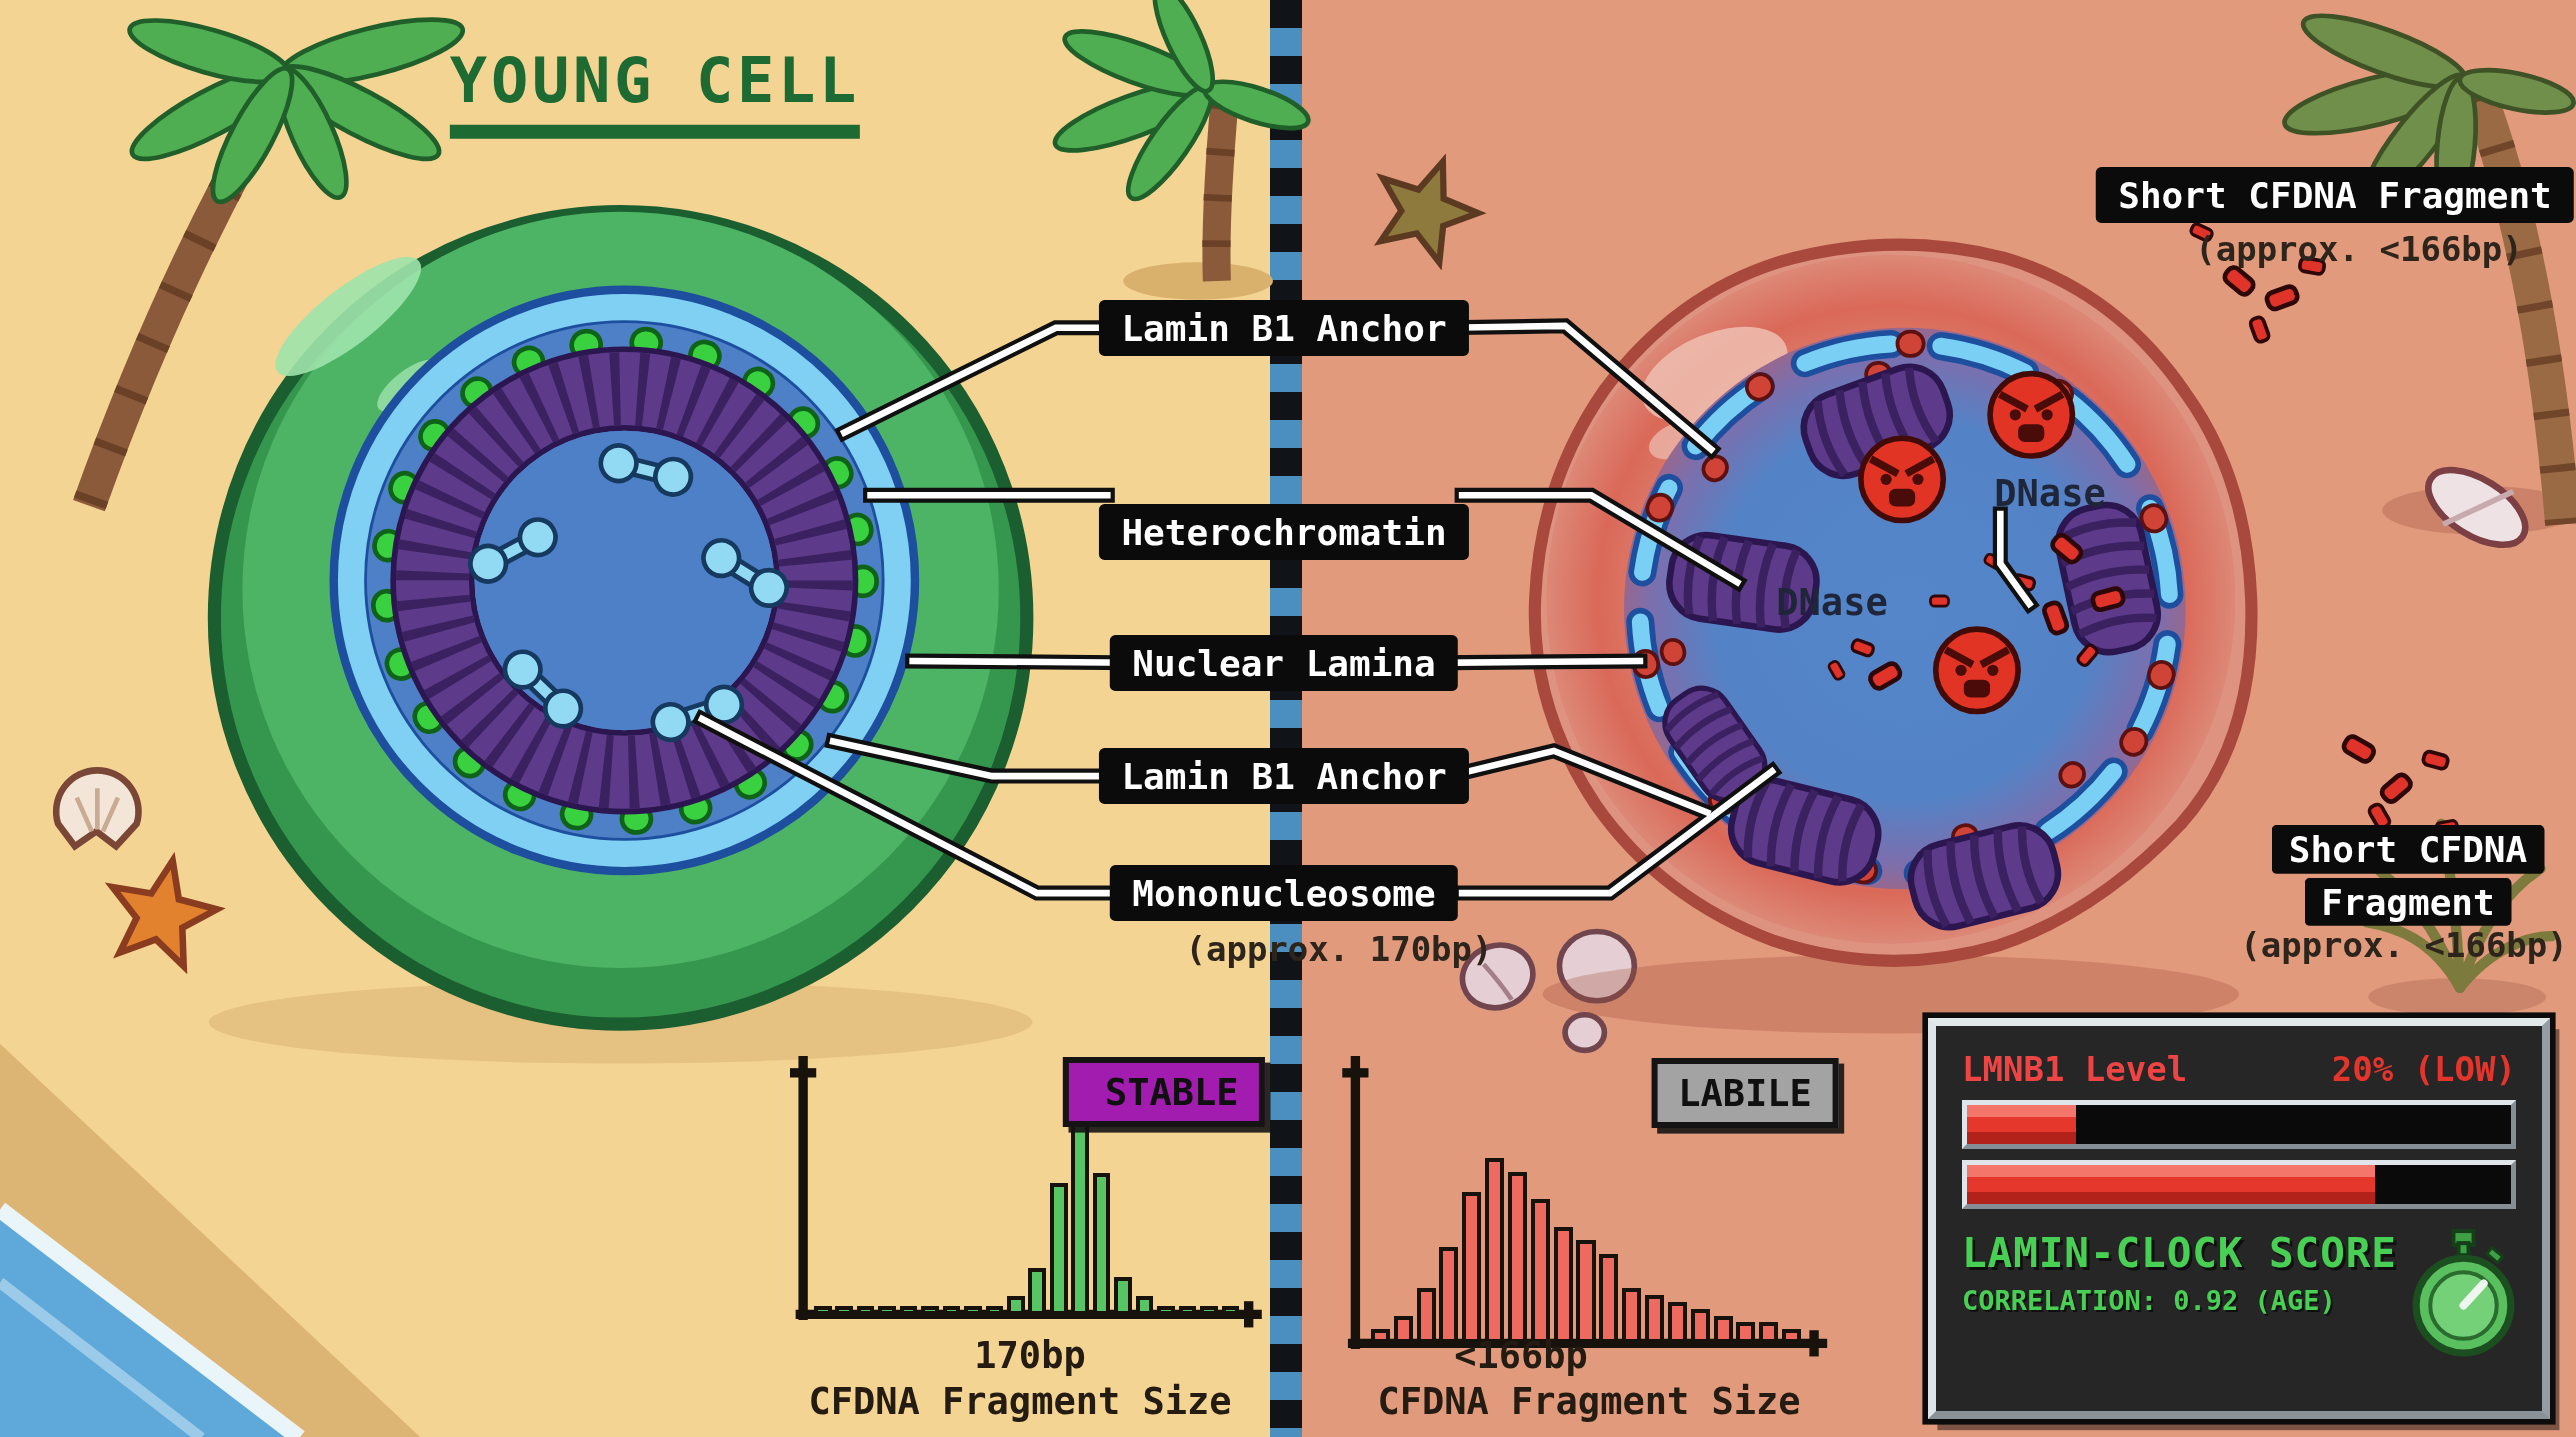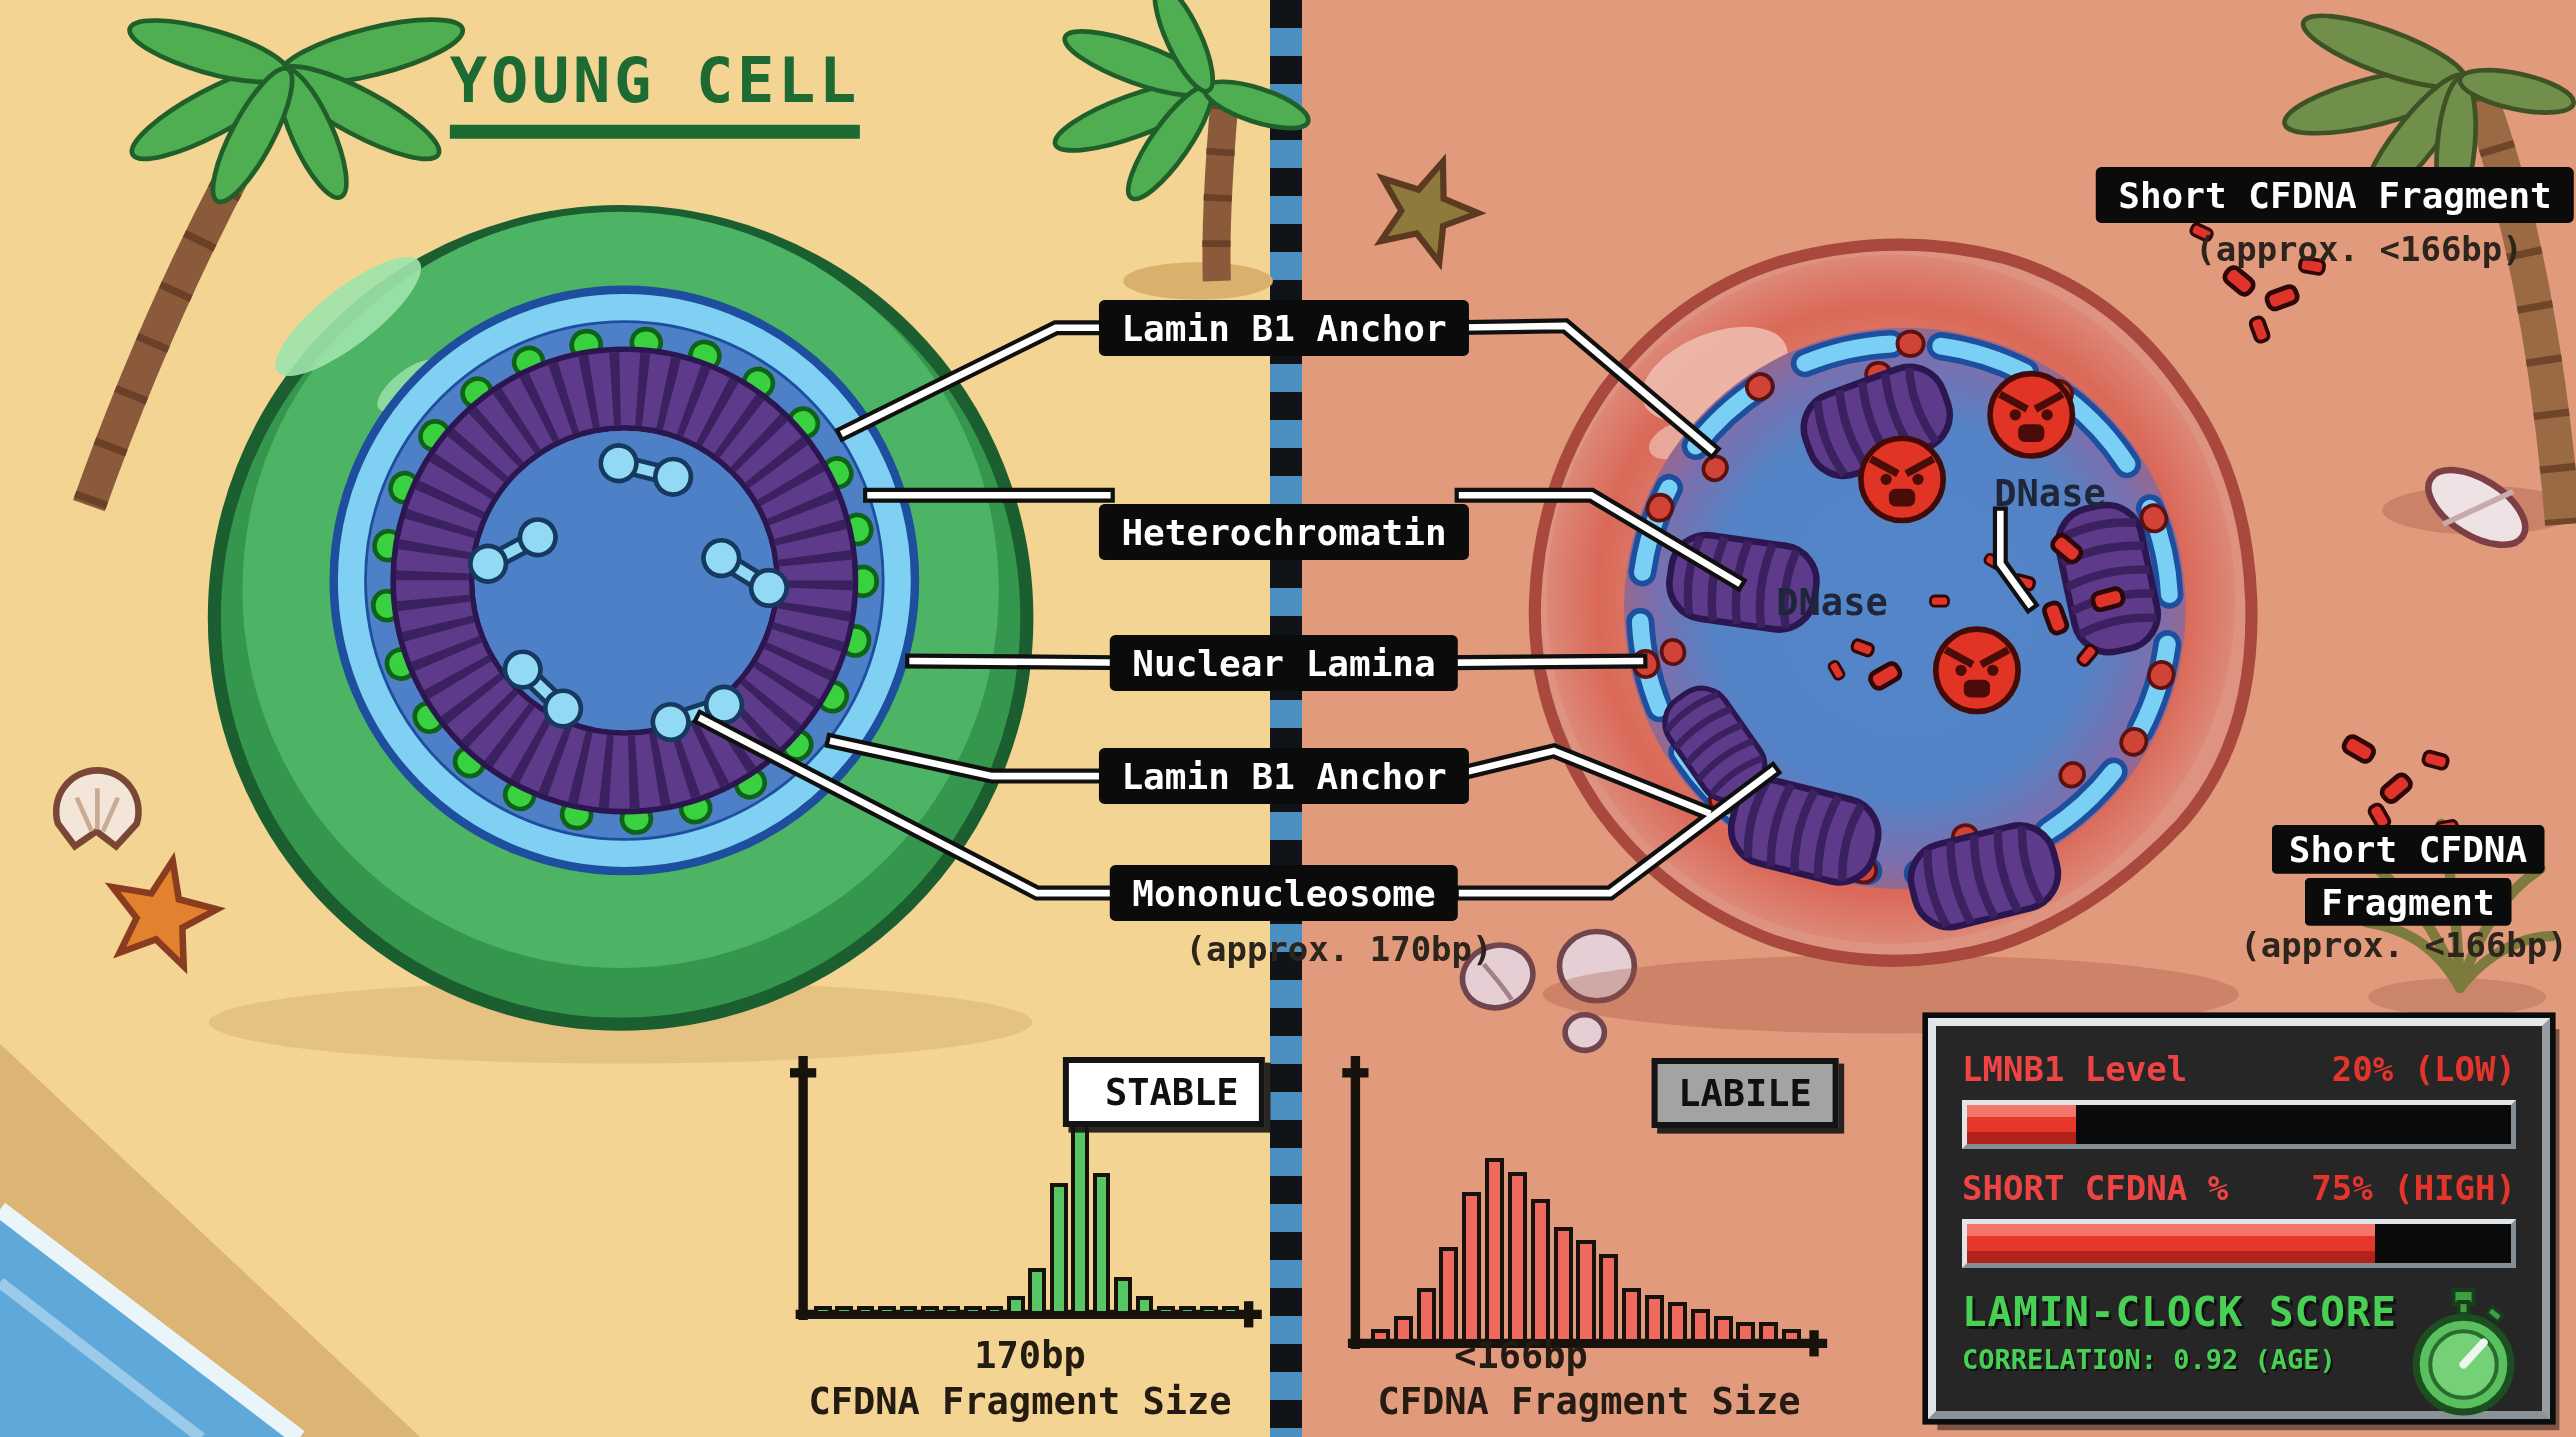--- a/index.html
+++ b/index.html
@@ -17,21 +17,21 @@
   .t-aging{color:#a53b33;} .t-aging .bar{background:#a53b33;}
   .pill{background:#0b0b0b;color:#fff;font-weight:bold;font-size:36px;
         padding:7.5px 22.5px;border-radius:5.6px;}
   .pill2{white-space:normal;width:337px;text-align:center;line-height:1.45;}
   .pill2 span{display:inline;background:#0b0b0b;color:#fff;font-weight:bold;font-size:36px;
         padding:3.7px 17px;border-radius:5.6px;-webkit-box-decoration-break:clone;box-decoration-break:clone;}
   .sub{font-size:34px;font-weight:bold;color:#2d241c;}
   .dnase{font-size:37px;font-weight:bold;color:#20263a;}
   .badge{font-size:37px;font-weight:bold;color:#101010;padding:7.5px 20.6px;
          border:6.6px solid #141414;box-shadow:5.6px 5.6px 0 rgba(20,20,20,.9);}
-  .badge-stable{background:#ffffff;padding-left:36px;} .badge-labile{background:#a3a3a3;}
+  .badge-stable{background:#a21caf;padding-left:36px;} .badge-labile{background:#a3a3a3;}
   .caption{font-size:37px;font-weight:bold;color:#241c12;}
   .chart-bars{position:absolute;z-index:3;display:flex;align-items:flex-end;}
   .chart-bars .bar{flex:1;margin:0 1.9px;border:4.7px solid #17120c;box-sizing:border-box;min-height:9.4px;}
   #bars-young{left:812px;top:1060px;width:429px;height:255px;}
   #bars-aging{left:1369px;top:1158px;width:434px;height:185px;}
   .panel{position:absolute;z-index:6;left:1928px;top:1018px;width:622px;height:401px;box-sizing:border-box;
          background:#262626;border:8.4px solid;border-color:#e2e7ea #959da4 #8a9298 #dfe4e8;
          box-shadow:0 0 0 5.6px #0c0c0c,9.4px 11.2px 0 rgba(0,0,0,.45);padding:22.5px 26px;}
   .p-row{display:flex;justify-content:space-between;align-items:baseline;font-weight:bold;font-size:34px;}
   .p-lab{color:#ef4444;} .p-val{color:#e4352c;}
@@ -363,24 +363,20 @@
   <div class="txt caption" style="left:1589px;top:1401px;">CFDNA Fragment Size</div>
 
   <div class="panel">
     <div class="p-row">
       <span class="p-lab">LMNB1 Level</span>
       <span class="p-val">20% (LOW)</span>
     </div>
     <div class="p-track">
       <div class="p-fill" style="width: 20%;"></div>
     </div>
-    <div class="p-row p-row2">
-      <span class="p-lab">SHORT CFDNA %</span>
-      <span class="p-val">75% (HIGH)</span>
-    </div>
     <div class="p-track">
       <div class="p-fill" style="width: 75%;"></div>
     </div>
     <div class="score">
       <div>
         <div class="score-title">LAMIN-CLOCK SCORE</div>
         <div class="score-corr">CORRELATION: 0.92 (AGE)</div>
       </div>
       <svg width="105" height="131" viewBox="0 0 100 130">
         <rect x="40" y="2" width="20" height="14" fill="#3f9f45" stroke="#153f18" stroke-width="4"></rect>

